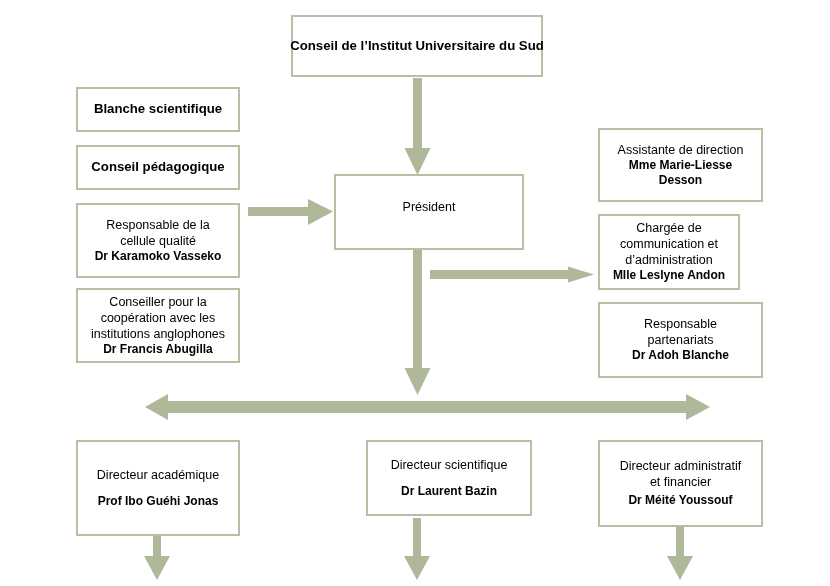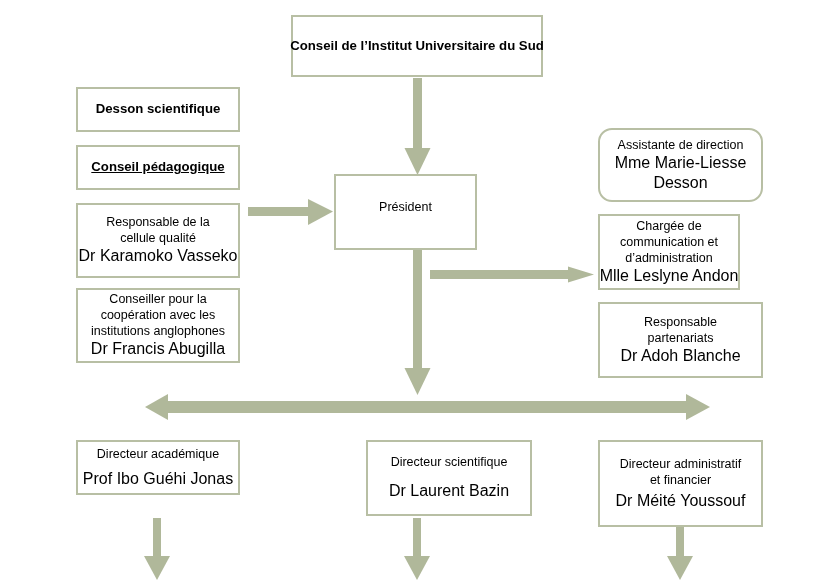--- a/index.html
+++ b/index.html
@@ -41,22 +41,22 @@
   }
   .node .line {
     display: block;
     white-space: nowrap;
   }
   .t-reg {
     font-weight: normal;
     font-size: 12.5px;
   }
   .t-bold {
-    font-weight: normal;
-    font-size: 16px;
+    font-weight: bold;
+    font-size: 12px;
   }
   .t-head {
     font-weight: bold;
     font-size: 13.2px;
   }
   .gap-sm { height: 3px; }
   .gap-md { height: 11px; }
 </style>
 </head>
 <body>
@@ -103,65 +103,65 @@
       <rect x="676" y="518" width="8" height="40" fill="#b0b89a"></rect>
       <polygon points="667,556 693,556 680,580" fill="#b0b89a"></polygon>
     </g>
   </svg>
 
   <div class="node" style="left:291px; top:15px; width:252px; height:62px;">
     <span class="line t-head">Conseil de l’Institut Universitaire du Sud</span>
   </div>
 
   <div class="node" style="left:76px; top:87px; width:164px; height:45px;">
-    <span class="line t-head">Desson scientifique</span>
+    <span class="line t-head">Blanche scientifique</span>
   </div>
 
-  <div class="node" style="left:76px; top:145px; width:164px; height:45px;text-decoration:underline;">
+  <div class="node" style="left:76px; top:145px; width:164px; height:45px;">
     <span class="line t-head">Conseil pédagogique</span>
   </div>
 
   <div class="node" style="left:76px; top:203px; width:164px; height:75px;">
     <span class="line t-reg">Responsable de la</span>
     <span class="line t-reg">cellule qualité</span>
     <span class="line t-bold">Dr Karamoko Vasseko</span>
   </div>
 
   <div class="node" style="left:76px; top:288px; width:164px; height:75px;">
     <span class="line t-reg">Conseiller pour la</span>
     <span class="line t-reg">coopération avec les</span>
     <span class="line t-reg">institutions anglophones</span>
     <span class="line t-bold">Dr Francis Abugilla</span>
   </div>
 
-  <div class="node" style="left:334px; top:174px; width:143px; height:76px;">
+  <div class="node" style="left:334px; top:174px; width:190px; height:76px;">
     <span class="line t-reg">Président</span>
     <span class="gap-md"></span>
   </div>
 
-  <div class="node" style="left:598px; top:128px; width:165px; height:74px;border-radius:14px;">
+  <div class="node" style="left:598px; top:128px; width:165px; height:74px;">
     <span class="line t-reg">Assistante de direction</span>
     <span class="line t-bold">Mme Marie-Liesse</span>
     <span class="line t-bold">Desson</span>
   </div>
 
   <div class="node" style="left:598px; top:214px; width:142px; height:76px;">
     <span class="line t-reg">Chargée de</span>
     <span class="line t-reg">communication et</span>
     <span class="line t-reg">d’administration</span>
     <span class="line t-bold">Mlle Leslyne Andon</span>
   </div>
 
   <div class="node" style="left:598px; top:302px; width:165px; height:76px;">
     <span class="line t-reg">Responsable</span>
     <span class="line t-reg">partenariats</span>
     <span class="line t-bold">Dr Adoh Blanche</span>
   </div>
 
-  <div class="node" style="left:76px; top:440px; width:164px; height:55px;">
+  <div class="node" style="left:76px; top:440px; width:164px; height:96px;">
     <span class="line t-reg">Directeur académique</span>
     <span class="gap-md"></span>
     <span class="line t-bold">Prof Ibo Guéhi Jonas</span>
   </div>
 
   <div class="node" style="left:334px; top:440px; width:166px; height:76px;margin-left:32px;">
     <span class="line t-reg">Directeur scientifique</span>
     <span class="gap-md"></span>
     <span class="line t-bold">Dr Laurent Bazin</span>
   </div>

